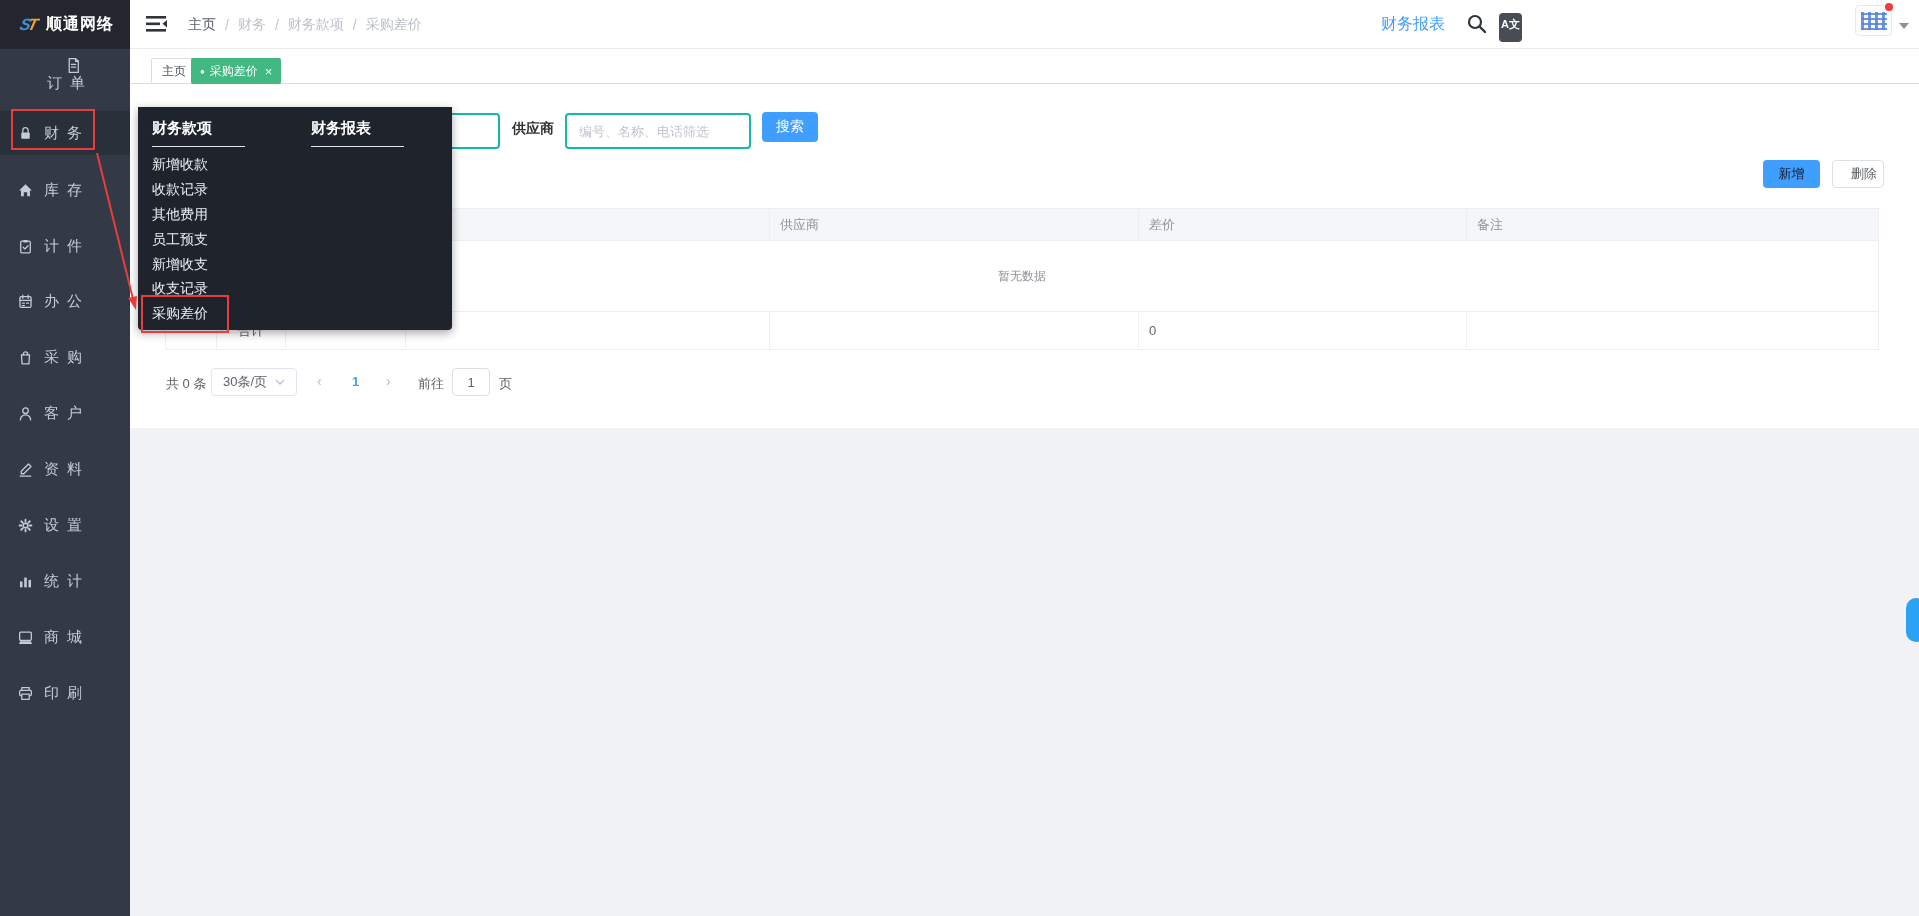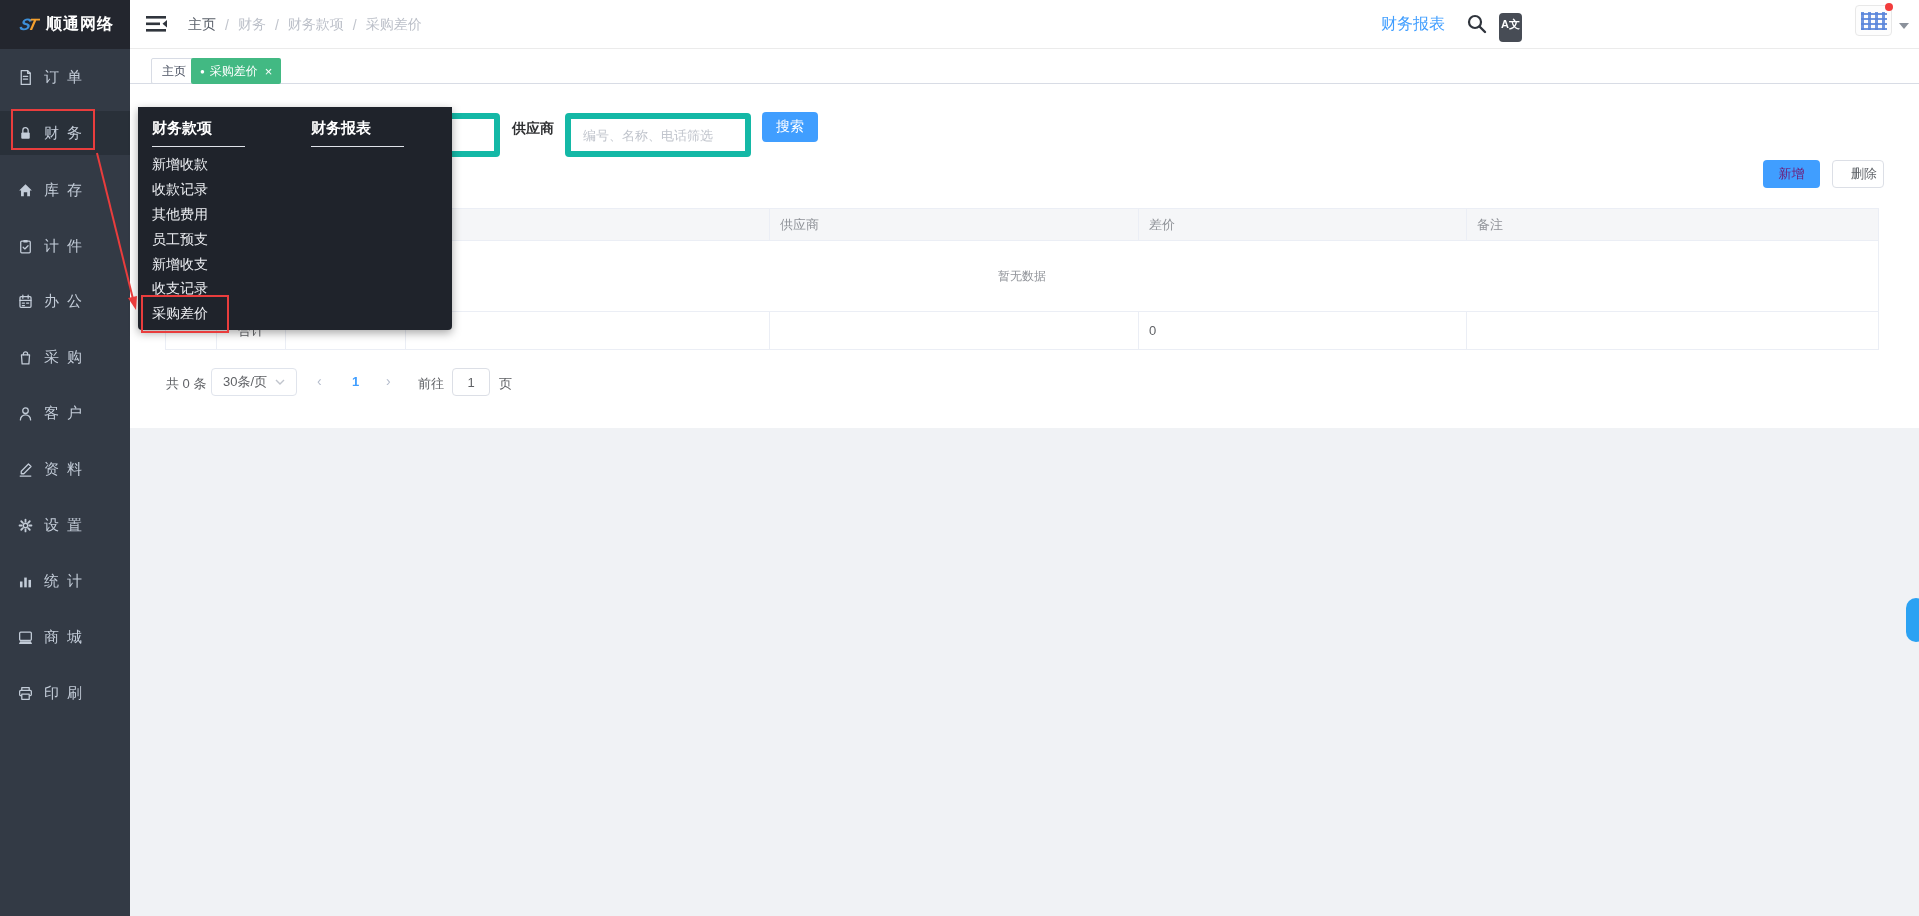--- a/index.html
+++ b/index.html
@@ -39,28 +39,28 @@
   .tab { position:absolute; top:9px; height:26px; display:flex; align-items:center; font-size:12px; cursor:pointer; border-radius:2px; }
   #tab-home { left:21px; padding:0 10px; border:1px solid #d8dce5; color:#495060; background:#fff; }
   #tab-active { left:61px; padding:0 9px; background:#42b983; color:#fff; }
   #tab-active .dot { font-size:8px; margin-right:5px; }
   #tab-active .close { margin-left:7px; font-size:13px; line-height:1; cursor:pointer; }
 
   
   #content-white { position:absolute; left:130px; top:84px; width:1789px; height:344px; background:#fff; }
   #content-gray { position:absolute; left:130px; top:428px; width:1789px; height:488px; background:#f0f2f5; }
 
-  .inp { position:absolute; background:#fff; border:6px solid #14b8a6; border-radius:4px; font-size:13px; color:#606266; padding:16px 12px; outline:none; }
+  .inp { position:absolute; background:#fff; border:2px solid #14b8a6; border-radius:4px; font-size:13px; color:#606266; padding:16px 12px; outline:none; }
   #ghost-input { left:300px; top:113px; width:200px; height:28px; z-index:1; }
   #supplier-label { position:absolute; left:512px; top:120px; font-size:14px; font-weight:bold; color:#303133; }
   #supplier-input { left:565px; top:113px; width:186px; height:28px; }
   #supplier-input::placeholder { color:#c0c4cc; }
   #search-btn { position:absolute; left:762px; top:112px; width:56px; height:30px; background:#409eff; border:none; border-radius:4px; color:#fff; font-size:14px; cursor:pointer; }
 
-  #add-btn { position:absolute; left:1763px; top:160px; width:57px; height:28px; background:#409eff; border:none; border-radius:4px; color:#701a75; font-size:13px; cursor:pointer; }
+  #add-btn { position:absolute; left:1763px; top:160px; width:57px; height:28px; background:#409eff; border:none; border-radius:4px; color:#0f172a; font-size:13px; cursor:pointer; }
   #del-btn { position:absolute; left:1832px; top:160px; width:52px; height:28px; background:#fff; border:1px solid #dcdfe6; border-radius:4px; color:#5f6368; font-size:13px; cursor:pointer;padding-left:12px; }
 
   
   #data-table { position:absolute; left:165px; top:208px; width:1713px; border-collapse:collapse; table-layout:fixed; font-size:13px; }
   #data-table th, #data-table td { border:1px solid #ebeef5; }
   #data-table thead th { height:32px; background:#f5f6f8; color:#909399; font-weight:normal; text-align:left; padding:0 10px; }
   #data-table td.empty-cell { height:71px; text-align:center; color:#909399; font-size:12px; background:#fff; }
   #data-table tr.summary td { height:38px; color:#606266; background:#fff; padding:0 10px; }
   #data-table tr.summary td.sum-label { text-align:center; padding:0; }
 
@@ -129,21 +129,21 @@
   </svg>
   <div id="translate-ic"><span>A文</span></div>
   <div id="avatar">
     <div class="dots"></div>
     <div class="red-dot"></div>
   </div>
   <div id="avatar-caret"></div>
 </div>
 
 <div id="sidebar">
-  <div class="snav" style="top:8px;">
+  <div class="snav" style="top:8px;flex-direction:column;">
     <svg width="17" height="17" viewBox="0 0 16 16" fill="none" stroke="#c3ccd8" stroke-width="1.2" stroke-linecap="round" stroke-linejoin="round">
       <path d="M4 1.5h6l2.5 2.5v10.5H4z"></path>
         <path d="M10 1.5v2.5h2.5"></path>
         <path d="M6 7h4M6 9.5h4"></path>
     </svg>
     <span class="lbl">订单</span>
   </div>
   <div class="snav active" style="top:62px;">
     <svg width="17" height="17" viewBox="0 0 16 16" fill="none" stroke="#c3ccd8" stroke-width="1.2" stroke-linecap="round">
       <path d="M5.5 7V5a2.5 2.5 0 0 1 5 0v2"></path>

